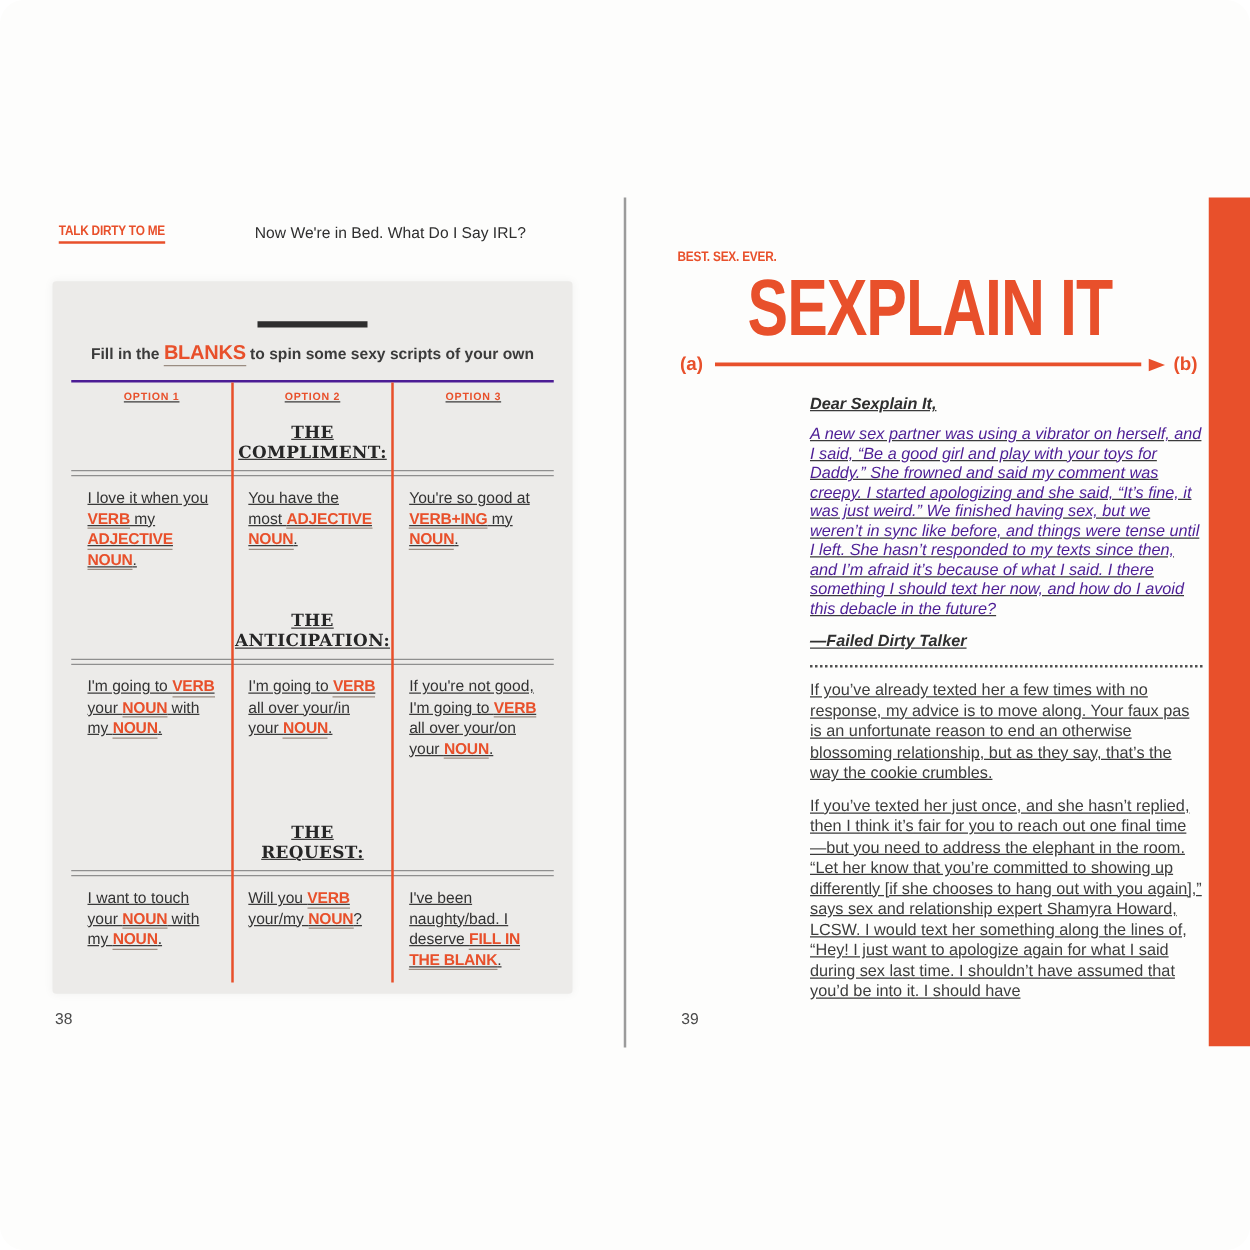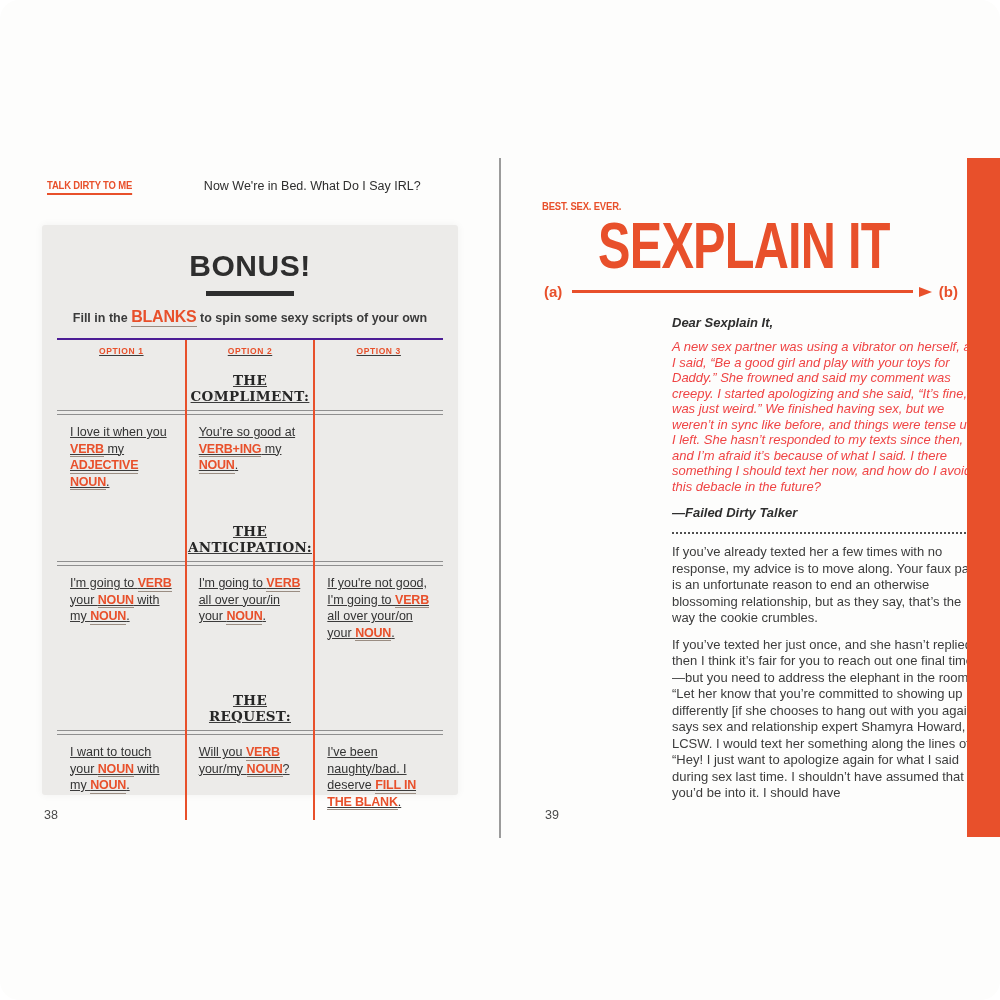--- a/index.html
+++ b/index.html
@@ -70,62 +70,62 @@
   .sexplain-title .inner { display: inline-block; transform: scaleX(0.76); transform-origin: center; letter-spacing: -1px; }
 
   .arrow-row { position: absolute; left: 544px; top: 283px; width: 414px; display: flex; align-items: center; }
   .arrow-label { color: #e8502b; font-weight: bold; font-size: 15px; }
   .arrow-line { flex: 1; height: 3px; background: #e8502b; margin: 0 6px 0 10px; }
   .arrow-head {
     width: 0; height: 0; border-left: 13px solid #e8502b;
     border-top: 5.5px solid transparent; border-bottom: 5.5px solid transparent; margin-right: 7px;
   }
 
-  .advice-col { position: absolute; left: 672px; top: 315px; width: 314px; }
+  .advice-col { position: absolute; left: 648px; top: 315px; width: 314px; text-decoration: underline; }
   .letter-salutation { font-style: italic; font-weight: bold; font-size: 13px; color: #2f2f2f; margin-bottom: 9px; }
-  .letter-body { font-style: italic; font-size: 13px; line-height: 15.5px; color: #ef4444; }
+  .letter-body { font-style: italic; font-size: 13px; line-height: 15.5px; color: #4c1d95; }
   .letter-signature { font-style: italic; font-weight: bold; font-size: 13px; color: #2f2f2f; margin-top: 11px; }
   .dotted-rule { border-top: 2px dotted #4f4f4f; margin: 12px 0 10px 0; }
   .reply-salutation { font-weight: bold; font-size: 13px; color: #2a2a2a; margin-bottom: 8px; }
   .reply-para { font-size: 13px; line-height: 16.5px; color: #3c3c3c; margin-bottom: 10px; }
 
   .orange-bar { position: absolute; left: 967px; top: 158px; width: 33px; height: 679px; background: #e8502b; }
 </style>
 </head>
 <body>
 
 <div class="spread">
 
   <div class="left-head">
     <span class="kicker-left condensed">TALK DIRTY TO ME</span>
     <span class="left-head-title">Now We're in Bed. What Do I Say IRL?</span>
   </div>
 
   <div class="bonus-box">
-    <div class="bonus-title">BONUS!</div>
     <div class="bonus-bar"></div>
     <div class="bonus-sub"><span>Fill in the </span><span class="blank">BLANKS</span><span> to spin some sexy scripts of your own</span></div>
 
     <div class="fill-table">
       <div class="vline v1"></div>
       <div class="vline v2"></div>
 
       <div class="t-row t-colheads">
         <div class="t-colhead">OPTION 1</div>
         <div class="t-colhead">OPTION 2</div>
         <div class="t-colhead">OPTION 3</div>
       </div>
 
       <div class="t-row t-sechead">
         <div class="sec-title">THE
 COMPLIMENT:</div>
       </div>
       <div class="double-rule"></div>
       <div class="t-row t-cells r1">
         <div class="cell"><span>I love it when you </span><span class="blank">VERB</span><span> my </span><span class="blank">ADJECTIVE</span><span> </span><span class="blank">NOUN</span><span>.</span></div>
+        <div class="cell"><span>You have the most </span><span class="blank">ADJECTIVE</span><span> </span><span class="blank">NOUN</span><span>.</span></div>
         <div class="cell"><span>You're so good at </span><span class="blank">VERB+ING</span><span> my </span><span class="blank">NOUN</span><span>.</span></div>
       </div>
 
       <div class="t-row t-sechead tall">
         <div class="sec-title">THE
 ANTICIPATION:</div>
       </div>
       <div class="double-rule"></div>
       <div class="t-row t-cells r2">
         <div class="cell"><span>I'm going to </span><span class="blank">VERB</span><span> your </span><span class="blank">NOUN</span><span> with my </span><span class="blank">NOUN</span><span>.</span></div>

